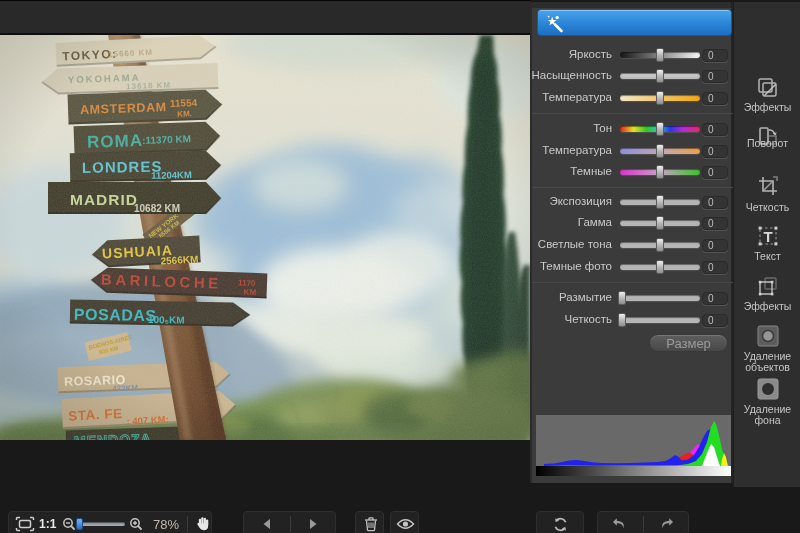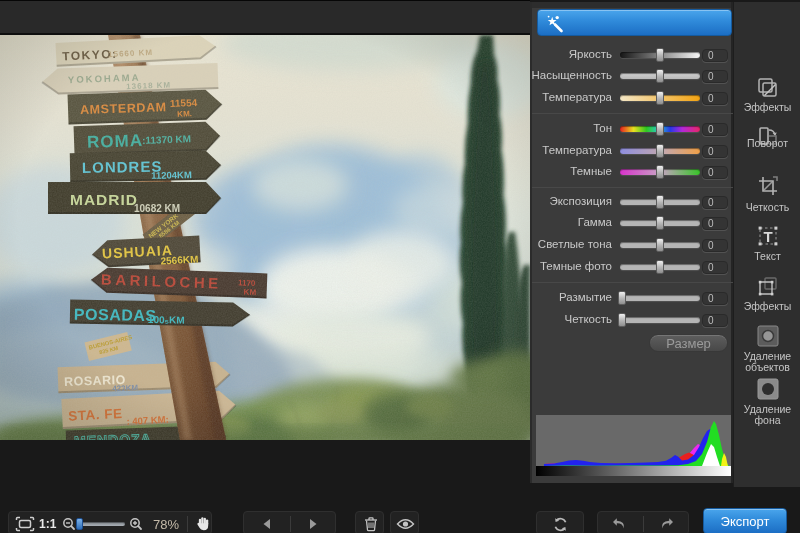--- a/index.html
+++ b/index.html
@@ -478,15 +478,14 @@
       </div>
     <div class="tbox" style="left:597px;width:92px">
   <svg style="position:absolute;left:13px;top:4px" width="17" height="16" viewBox="0 0 17 16">
     <path d="M5.8 2.2 L2 6 L5.8 9.8 L5.8 7.3 Q11.8 7 12.6 12.6 Q14.6 5.2 5.8 4.7 Z" fill="#9a9a9a"></path>
   </svg>
   <div style="position:absolute;left:45px;top:4px;width:1px;height:16px;background:#3b3b3b"></div>
   <svg style="position:absolute;left:60px;top:4px" width="17" height="16" viewBox="0 0 17 16">
     <path d="M11.2 2.2 L15 6 L11.2 9.8 L11.2 7.3 Q5.2 7 4.4 12.6 Q2.4 5.2 11.2 4.7 Z" fill="#9a9a9a"></path>
   </svg>
       </div>
-    <div id="export">Экспорт</div>
   </div>
 </div>
 
 </body></html>

